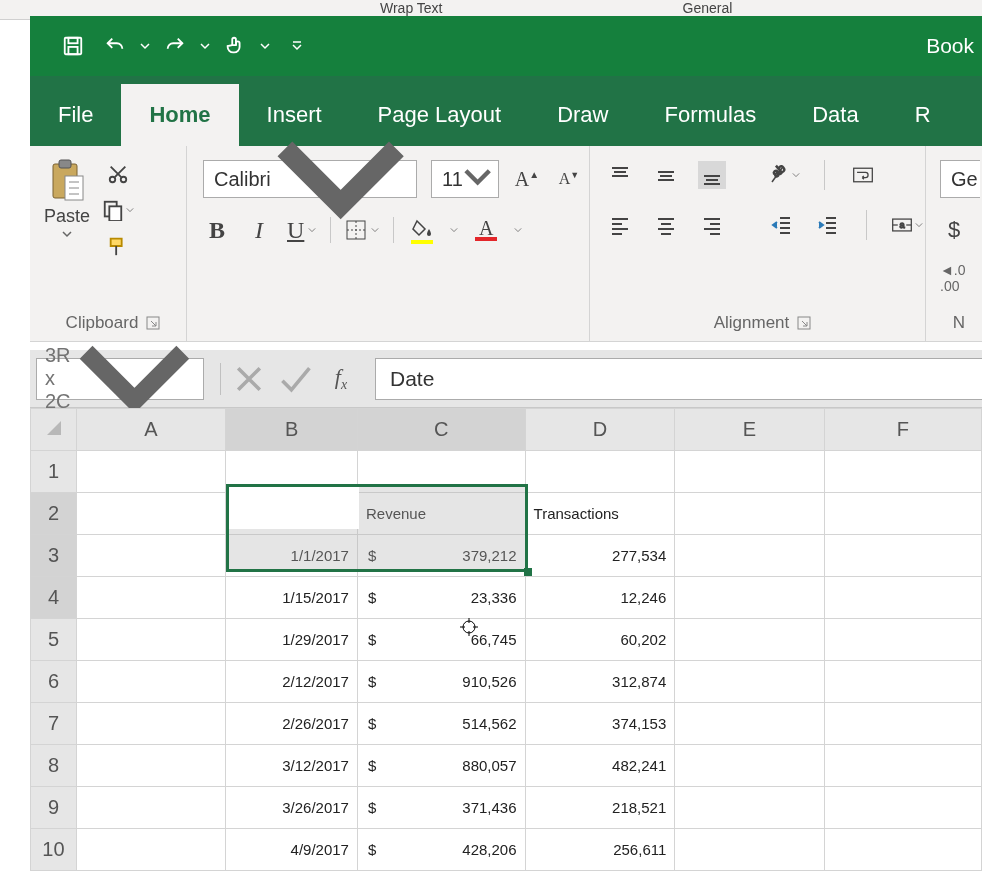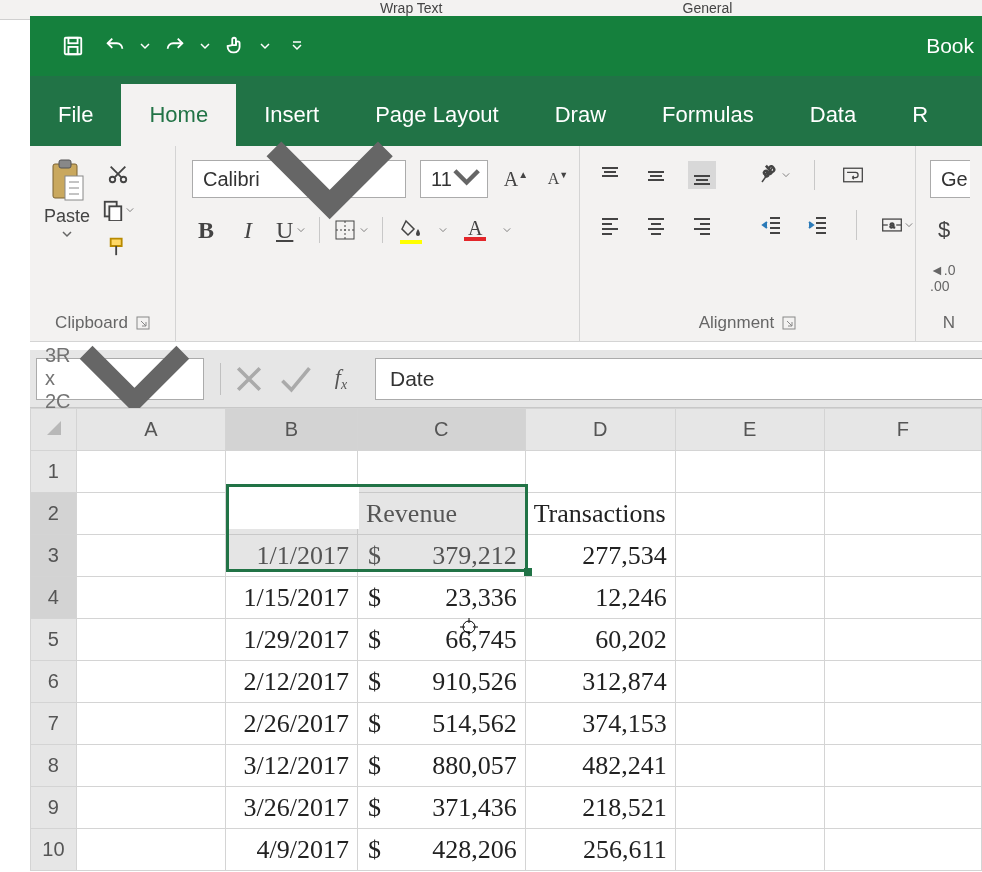--- a/index.html
+++ b/index.html
@@ -11,25 +11,25 @@
   
   .titlebar { position:absolute; left:30px; top:16px; right:0; height:60px; background:#15803d; display:flex; align-items:center; }
   .qat { display:flex; align-items:center; gap:8px; padding-left:26px; }
   .qat-btn { width:34px; height:34px; display:flex; align-items:center; justify-content:center; color:#fff; }
   .qat-btn svg { width:22px; height:22px; }
   .title-text { margin-left:auto; color:#fff; font-size:21px; padding-right:8px; }
   
   
   .tabstrip { position:absolute; left:30px; top:76px; right:0; height:70px; background:#217346; display:flex; align-items:flex-end; }
   .tab { padding:18px 28px 18px 28px; color:#fff; font-size:22px; cursor:pointer; }
-  .tab.active { background:#f3f2f1; color:#217346; font-weight:400; }
+  .tab.active { background:#f3f2f1; color:#217346; font-weight:700; }
   
   
   .ribbon { position:absolute; left:30px; top:146px; right:0; height:196px; background:#f3f2f1; border-bottom:1px solid #d4d4d4; display:flex; }
-  .rgroup { border-right:1px solid #d4d4d4; display:flex; flex-direction:column; padding:8px 10px 4px 10px; position:relative; }
+  .rgroup { border-right:1px solid #d4d4d4; display:flex; flex-direction:column; padding:8px 0 4px 10px; position:relative; }
   .rgroup-body { flex:1; display:flex; align-items:flex-start; }
   .rgroup-label { text-align:center; font-size:17px; color:#666; padding:4px 0; display:flex; justify-content:center; align-items:center; gap:8px;}
   .dlg-launcher { width:14px; height:14px; }
   
   
   .paste-stack { display:flex; flex-direction:column; align-items:center; gap:2px; padding:4px 4px 0 4px; }
   .paste-icon { width:40px; height:46px; }
   .paste-label { font-size:18px; color:#444; }
   .cut-stack { display:flex; flex-direction:column; gap:8px; padding:6px 4px 0 8px; }
   
@@ -65,21 +65,21 @@
   .formula-input { flex:1; height:42px; border:1px solid #ababab; border-right:none; background:#fff; font-size:21px; color:#333; padding:0 14px; display:flex; align-items:center; }
   
   
   .grid-wrap { position:absolute; left:30px; top:408px; right:0; bottom:0; background:#fff; overflow:hidden; }
   .grid { border-collapse:collapse; table-layout:fixed; }
   .grid th, .grid td { border:1px solid #d4d4d4; height:42px; font-size:20px; color:#222; }
   .grid .colhdr { background:#e6e6e6; text-align:center; font-weight:normal; color:#555; height:34px; }
   .grid .rowhdr { background:#e6e6e6; text-align:center; font-weight:normal; color:#555; width:46px; }
   .grid .cornercell { background:#e6e6e6; }
   .grid .rowhdr.sel, .grid .colhdr.sel { background:#d3d3d3; }
-  .grid td { padding:0 8px; text-align:right; font-family: Liberation Serif, serif; font-size:26px; }
+  .grid td { padding:0 8px; text-align:right; font-family: Liberation Sans, sans-serif; font-size:15px; }
   .grid td.text { text-align:left; }
   .grid td.curr { text-align:right; position:relative; padding-left:26px; }
   .grid td.curr .sym { position:absolute; left:10px; }
   
   
   .sel-box { position:absolute; border:3px solid #217346; pointer-events:none; }
   .sel-shade { position:absolute; background:rgba(180,180,180,0.35); pointer-events:none; }
   .sel-handle { position:absolute; width:8px; height:8px; background:#217346; }
   
   .dd svg, .dlg-launcher svg { width:100%; height:100%; }

